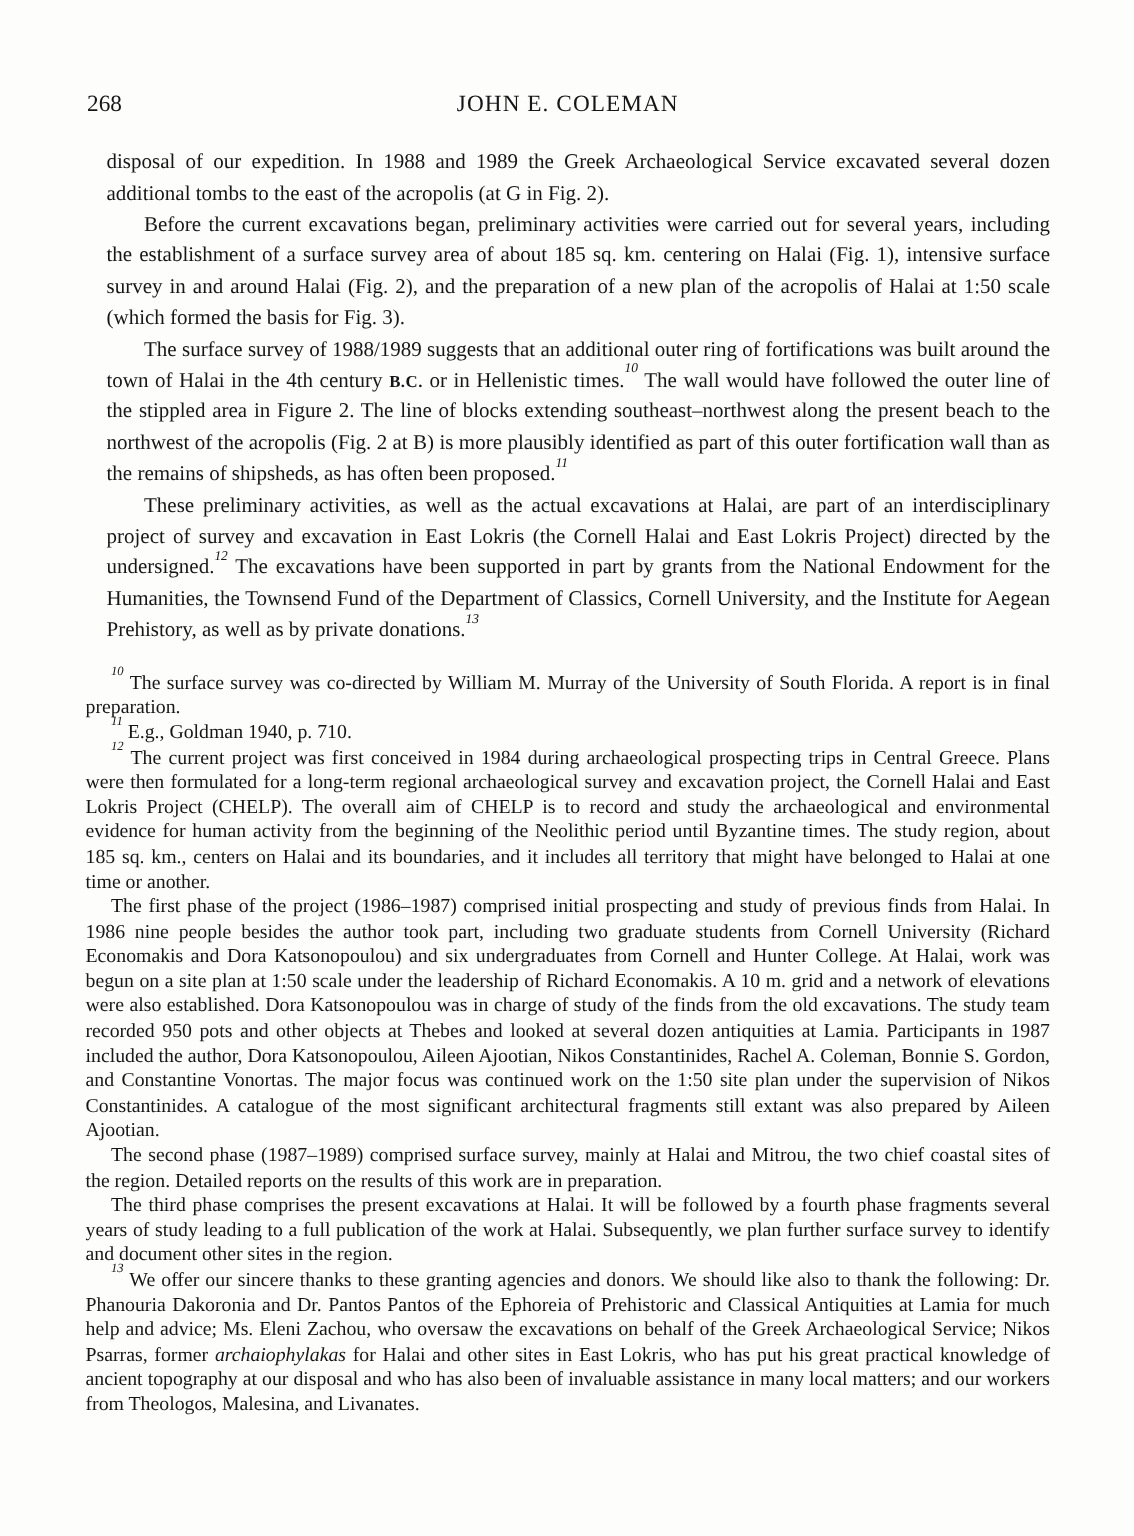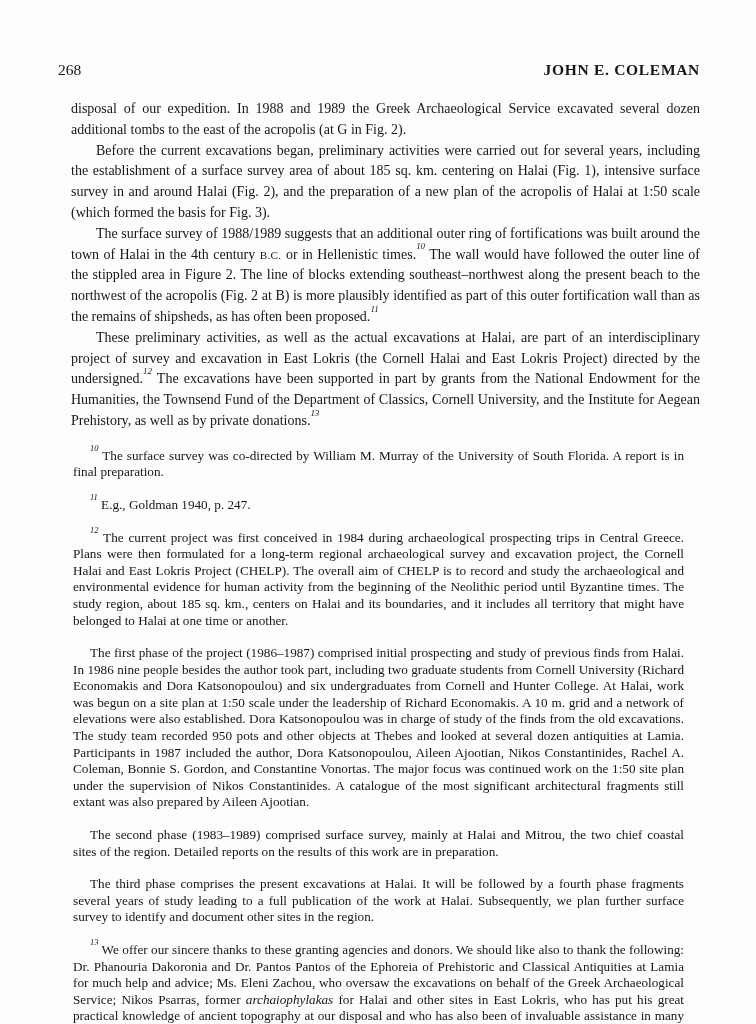--- a/index.html
+++ b/index.html
@@ -15,68 +15,68 @@
     overflow: hidden;
   }
   .page-header {
     position: relative;
     height: 19px;
     margin-bottom: 20px;
     font-size: 15.5px;
     line-height: 19px;
   }
   .page-number { position: absolute; left: 1px; top: 0; }
-  .running-head { display: block; text-align: right; letter-spacing: 0.7px; font-weight: bold; }
+  .running-head { display: block; text-align: center; letter-spacing: 0.7px; }
 
   .body-text {
     font-size: 14px;
     line-height: 20.8px;
     text-align: justify;
     margin-left: 14px;
   }
   .body-text .para { margin: 0; }
   .body-text .para.indent { text-indent: 25px; }
 
   .footnotes {
     margin-top: 15px;
     font-size: 13.2px;
     line-height: 16.6px;
     text-align: justify;
   }
-  .footnotes .para { margin: 16px; }
+  .footnotes .para { margin: 0; }
   .footnotes .para.indent { text-indent: 17px; }
 
   sup.fn-marker {
     font-size: 0.64em;
     line-height: 0;
     position: relative;
     top: -0.42em;
     font-style: italic;
   }
-  .smallcaps { font-size: 0.8em; letter-spacing: 0.03em; }
+  .smallcaps { font-size: 0.8em; letter-spacing: 0.03em; font-weight: bold; }
   i { }
 </style>
 </head>
 <body>
 
 <div class="page">
   <header class="page-header">
     <span class="page-number">268</span>
     <span class="running-head">JOHN E. COLEMAN</span>
   </header>
 
   <main class="body-text">
       <p class="para"><span>disposal of our expedition. In 1988 and 1989 the Greek Archaeological Service excavated several dozen additional tombs to the east of the acropolis (at G in Fig. 2).</span></p>
       <p class="para indent"><span>Before the current excavations began, preliminary activities were carried out for several years, including the establishment of a surface survey area of about 185 sq. km. centering on Halai (Fig. 1), intensive surface survey in and around Halai (Fig. 2), and the preparation of a new plan of the acropolis of Halai at 1:50 scale (which formed the basis for Fig. 3).</span></p>
       <p class="para indent"><span>The surface survey of 1988/1989 suggests that an additional outer ring of fortifications was built around the town of Halai in the 4th century </span><span class="smallcaps">B.C.</span><span> or in Hellenistic times.</span><sup class="fn-marker">10</sup><span> The wall would have followed the outer line of the stippled area in Figure 2. The line of blocks extending southeast–northwest along the present beach to the northwest of the acropolis (Fig. 2 at B) is more plausibly identified as part of this outer fortification wall than as the remains of shipsheds, as has often been proposed.</span><sup class="fn-marker">11</sup></p>
       <p class="para indent"><span>These preliminary activities, as well as the actual excavations at Halai, are part of an interdisciplinary project of survey and excavation in East Lokris (the Cornell Halai and East Lokris Project) directed by the undersigned.</span><sup class="fn-marker">12</sup><span> The excavations have been supported in part by grants from the National Endowment for the Humanities, the Townsend Fund of the Department of Classics, Cornell University, and the Institute for Aegean Prehistory, as well as by private donations.</span><sup class="fn-marker">13</sup></p>
     </main>
 
   <section class="footnotes">
       <p class="para indent"><sup class="fn-marker">10</sup><span> The surface survey was co-directed by William M. Murray of the University of South Florida. A report is in final preparation.</span></p>
-      <p class="para indent"><sup class="fn-marker">11</sup><span> E.g., Goldman 1940, p. 247.</span></p>
+      <p class="para indent"><sup class="fn-marker">11</sup><span> E.g., Goldman 1940, p. 710.</span></p>
       <p class="para indent"><sup class="fn-marker">12</sup><span> The current project was first conceived in 1984 during archaeological prospecting trips in Central Greece. Plans were then formulated for a long-term regional archaeological survey and excavation project, the Cornell Halai and East Lokris Project (CHELP). The overall aim of CHELP is to record and study the archaeological and environmental evidence for human activity from the beginning of the Neolithic period until Byzantine times. The study region, about 185 sq. km., centers on Halai and its boundaries, and it includes all territory that might have belonged to Halai at one time or another.</span></p>
       <p class="para indent"><span>The first phase of the project (1986–1987) comprised initial prospecting and study of previous finds from Halai. In 1986 nine people besides the author took part, including two graduate students from Cornell University (Richard Economakis and Dora Katsonopoulou) and six undergraduates from Cornell and Hunter College. At Halai, work was begun on a site plan at 1:50 scale under the leadership of Richard Economakis. A 10 m. grid and a network of elevations were also established. Dora Katsonopoulou was in charge of study of the finds from the old excavations. The study team recorded 950 pots and other objects at Thebes and looked at several dozen antiquities at Lamia. Participants in 1987 included the author, Dora Katsonopoulou, Aileen Ajootian, Nikos Constantinides, Rachel A. Coleman, Bonnie S. Gordon, and Constantine Vonortas. The major focus was continued work on the 1:50 site plan under the supervision of Nikos Constantinides. A catalogue of the most significant architectural fragments still extant was also prepared by Aileen Ajootian.</span></p>
-      <p class="para indent"><span>The second phase (1983–1989) comprised surface survey, mainly at Halai and Mitrou, the two chief coastal sites of the region. Detailed reports on the results of this work are in preparation.</span></p>
+      <p class="para indent"><span>The second phase (1987–1989) comprised surface survey, mainly at Halai and Mitrou, the two chief coastal sites of the region. Detailed reports on the results of this work are in preparation.</span></p>
       <p class="para indent"><span>The third phase comprises the present excavations at Halai. It will be followed by a fourth phase fragments several years of study leading to a full publication of the work at Halai. Subsequently, we plan further surface survey to identify and document other sites in the region.</span></p>
       <p class="para indent"><sup class="fn-marker">13</sup><span> We offer our sincere thanks to these granting agencies and donors. We should like also to thank the following: Dr. Phanouria Dakoronia and Dr. Pantos Pantos of the Ephoreia of Prehistoric and Classical Antiquities at Lamia for much help and advice; Ms. Eleni Zachou, who oversaw the excavations on behalf of the Greek Archaeological Service; Nikos Psarras, former </span><i>archaiophylakas</i><span> for Halai and other sites in East Lokris, who has put his great practical knowledge of ancient topography at our disposal and who has also been of invaluable assistance in many local matters; and our workers from Theologos, Malesina, and Livanates.</span></p>
     </section>
 </div>
 
 </body></html>

